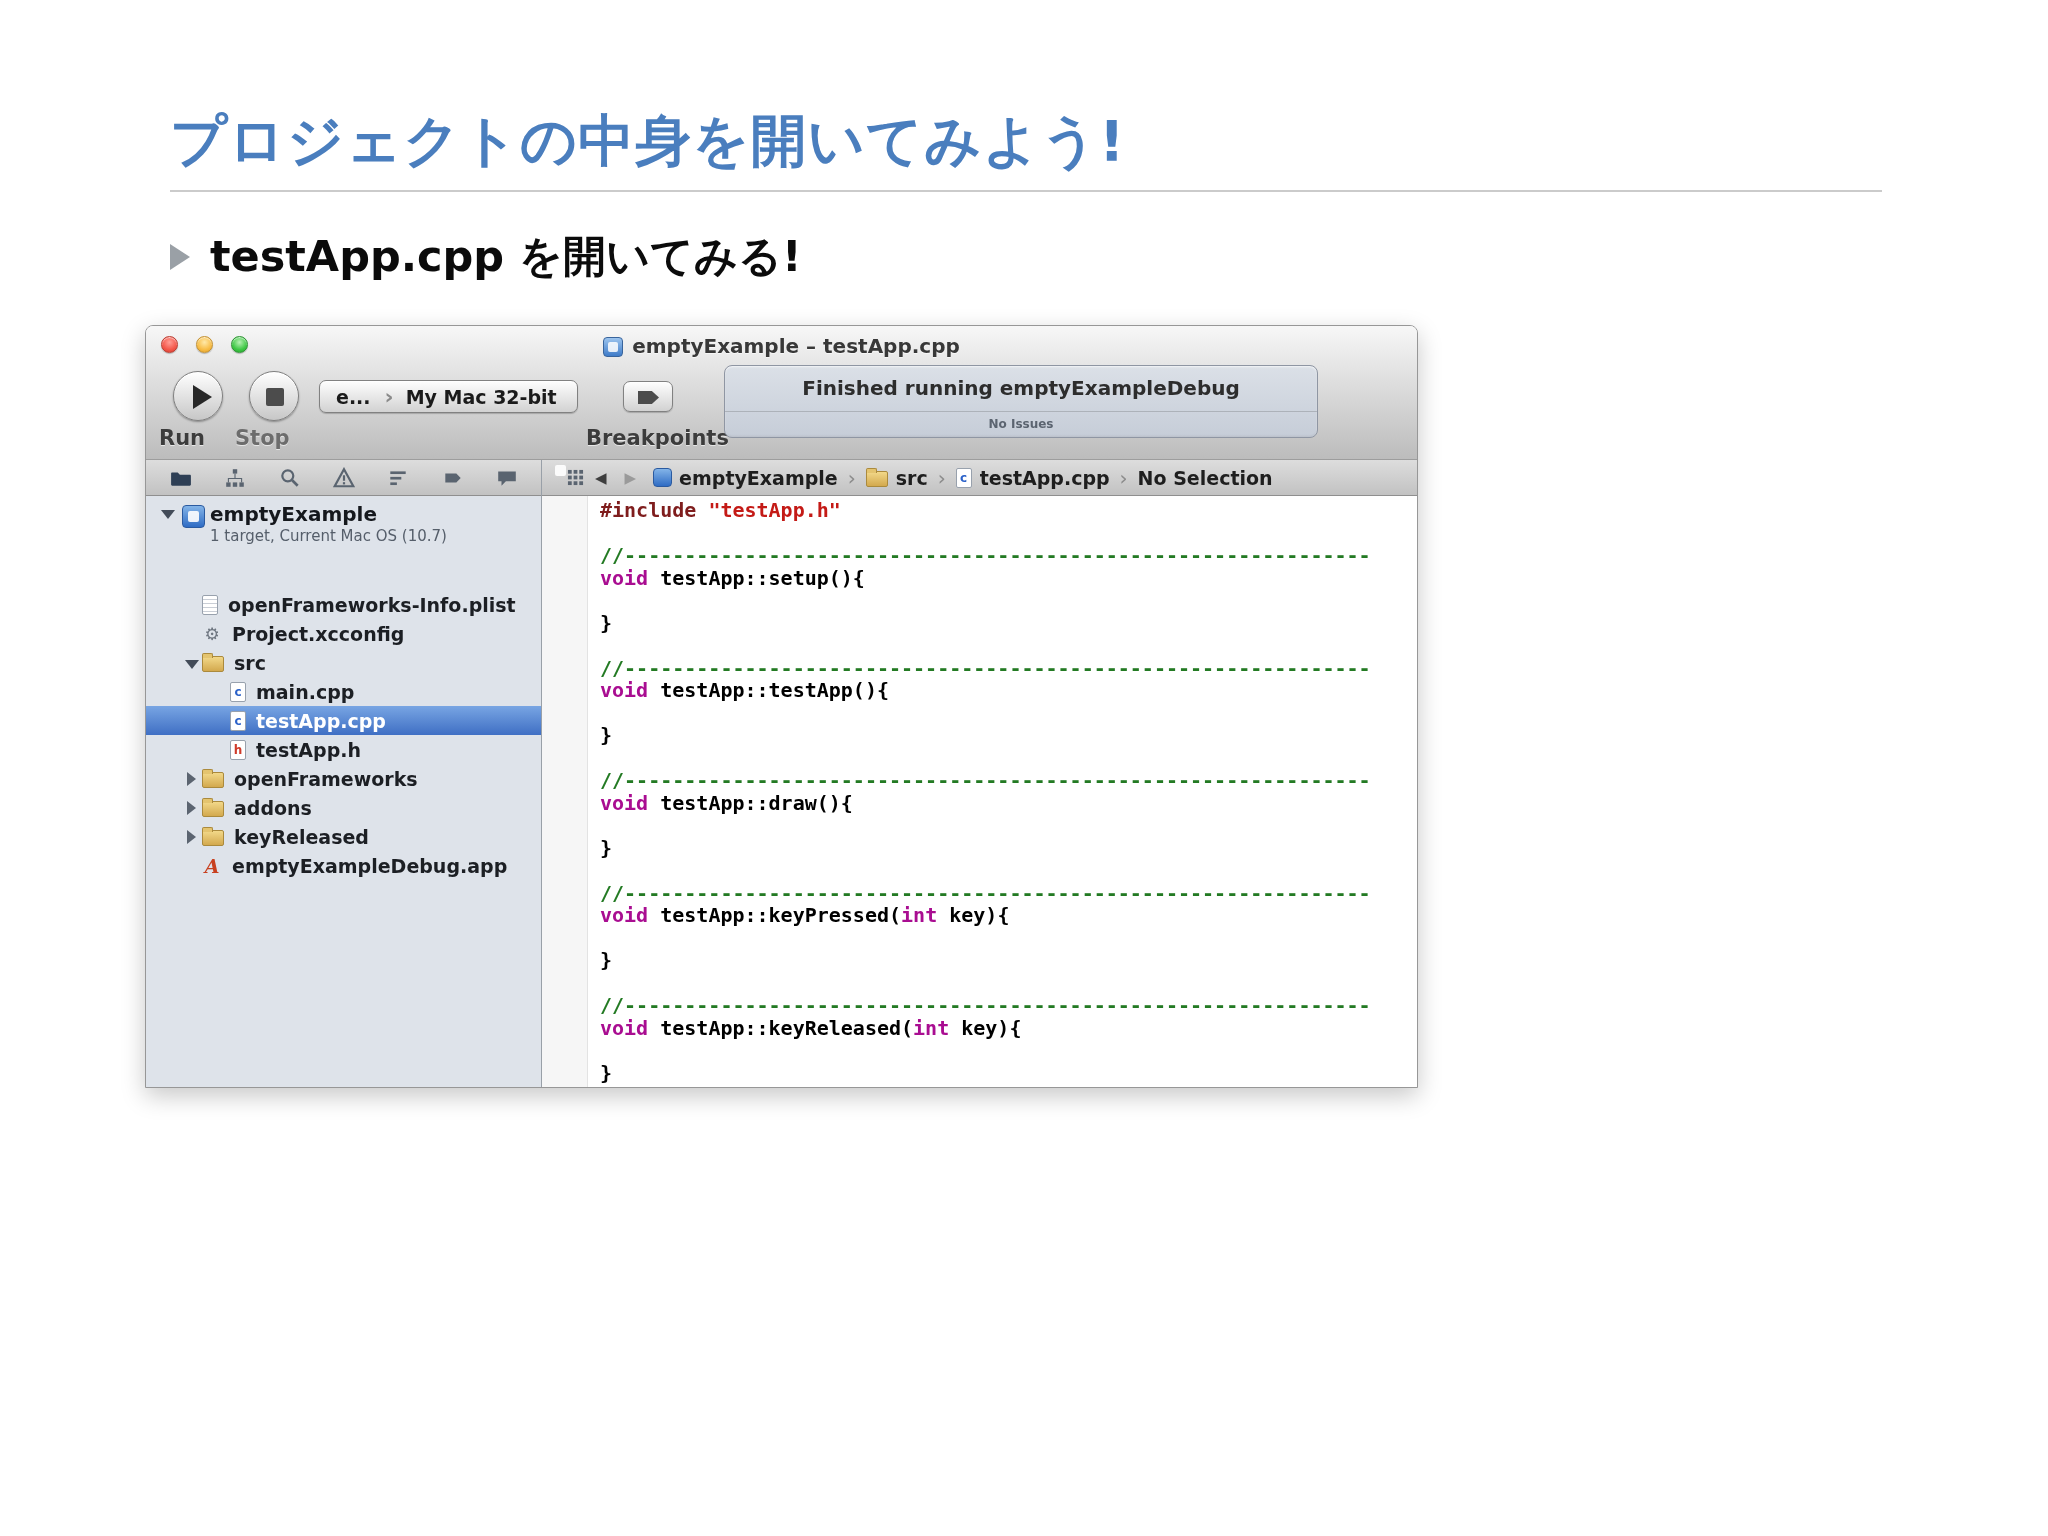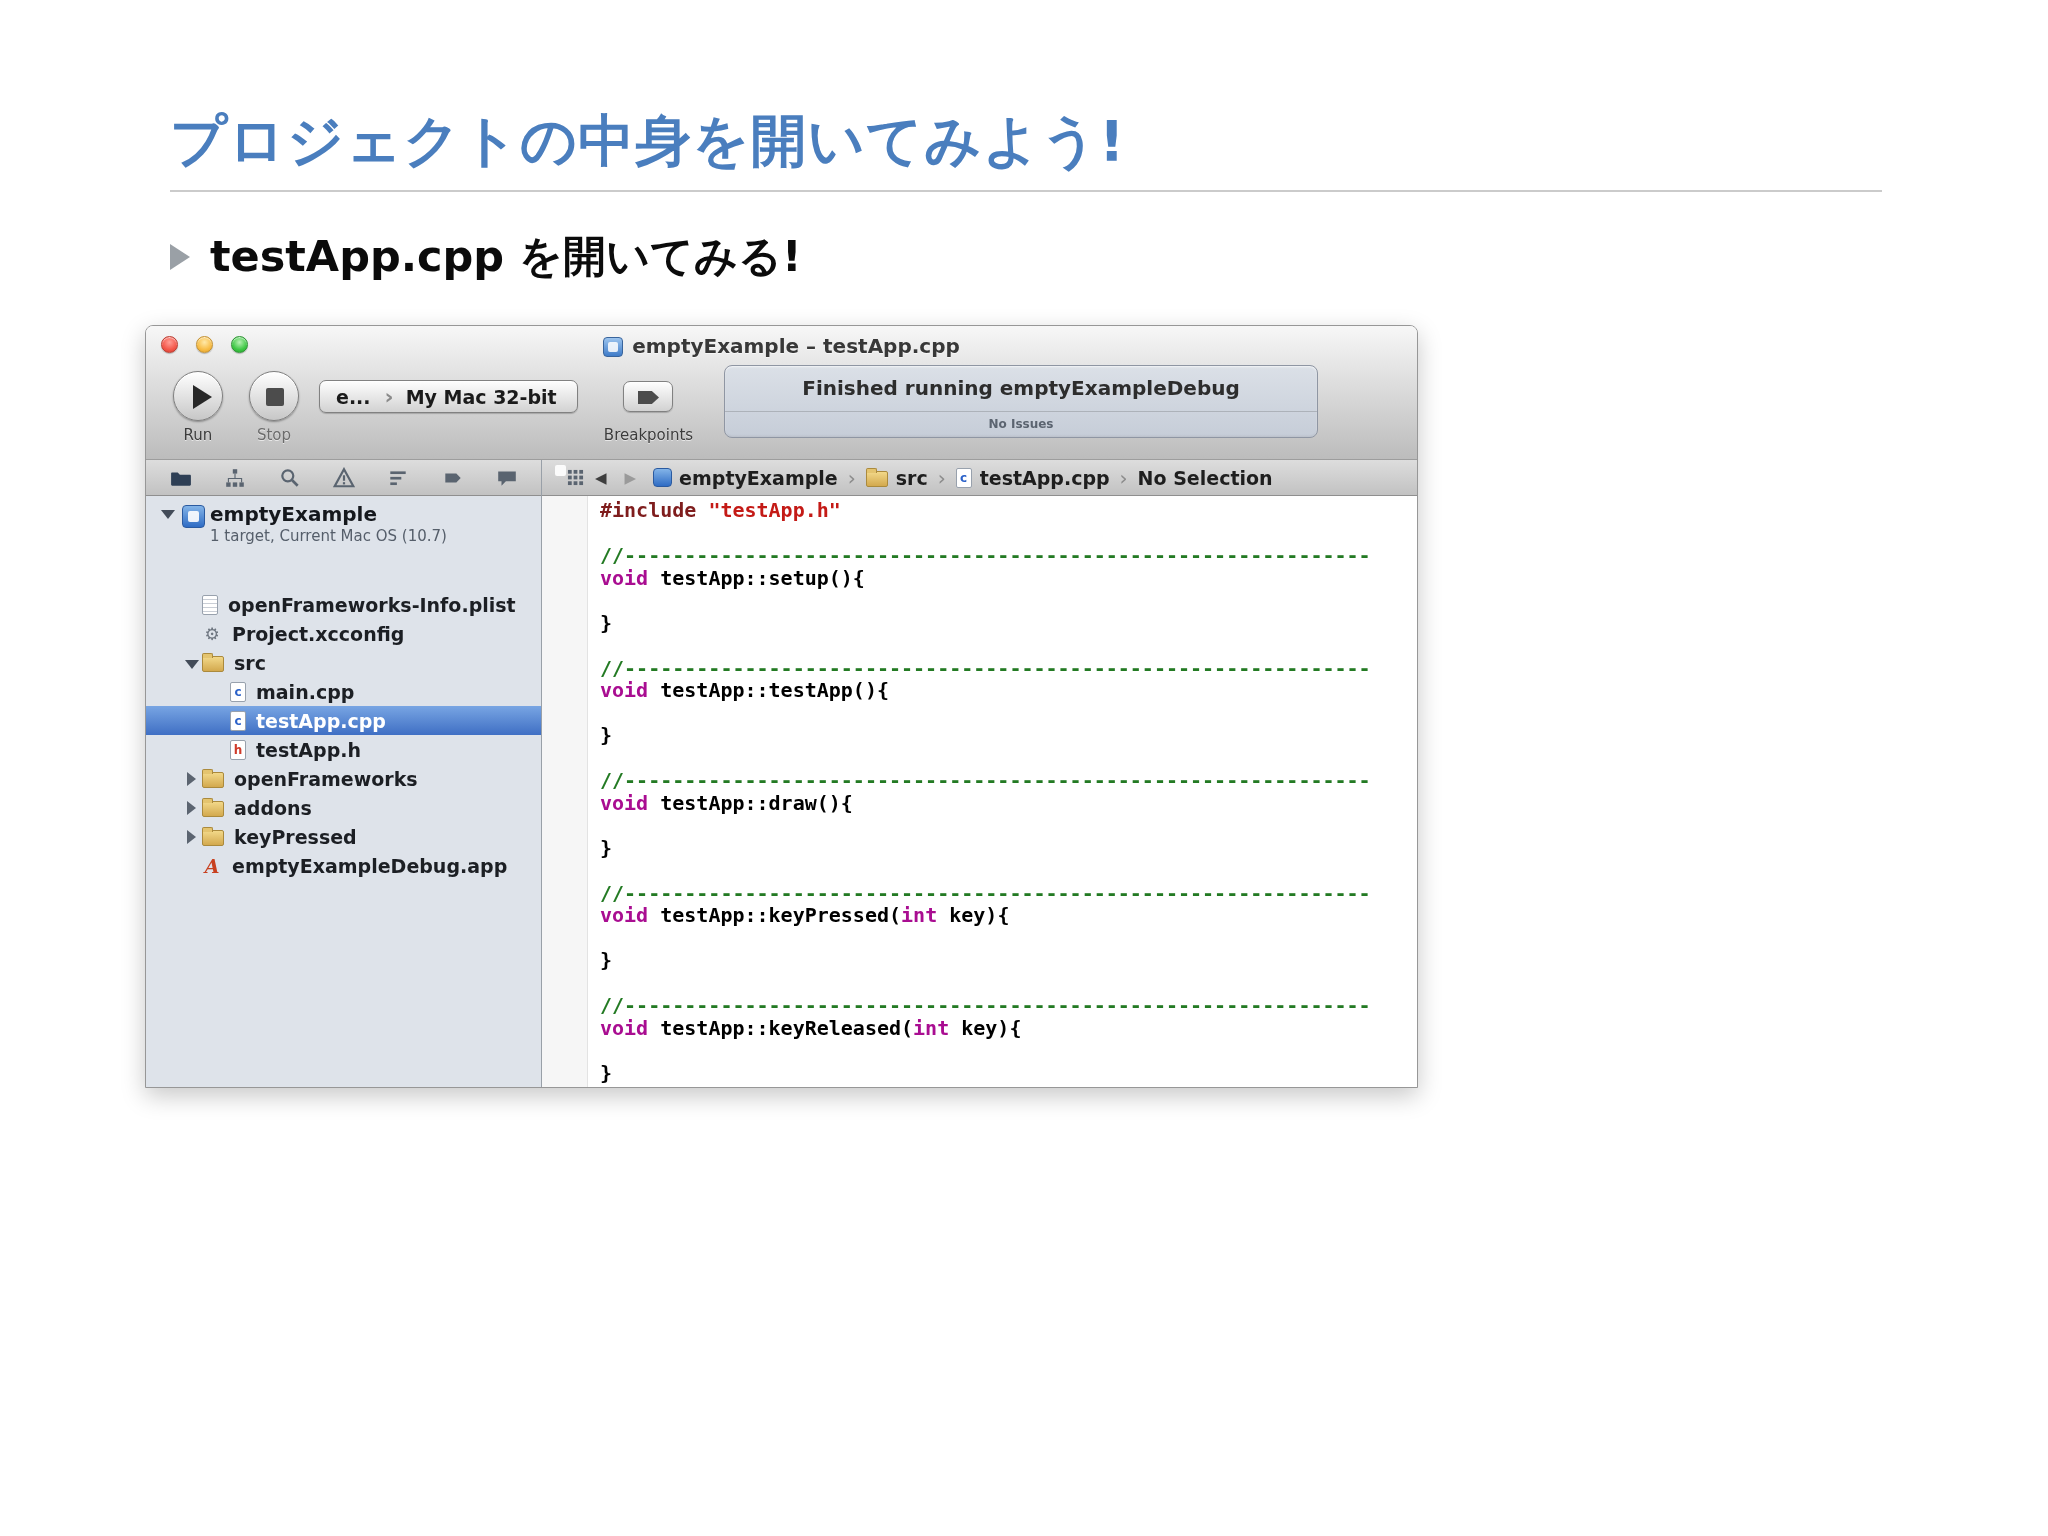--- a/index.html
+++ b/index.html
@@ -25,21 +25,21 @@
   .doc-icon { display:inline-block; width:20px; height:20px; border-radius:4px; vertical-align:-4px; margin-right:9px;
               background:linear-gradient(#9cc4ee,#3f7cc9); border:1px solid #38649c; position:relative; }
   .doc-icon::after { content:""; position:absolute; left:4px; top:4px; width:10px; height:10px; background:#ffffff; border-radius:2px; opacity:.85; }
 
   .circle-btn { position:absolute; width:50px; height:50px; top:45px; border-radius:50%; background:linear-gradient(#ffffff,#c7c7c7); border:1px solid #7f7f7f; box-shadow: inset 0 1px 0 #fff, 0 1px 2px rgba(0,0,0,.35); }
   #run-button { left:27px; }
   #stop-button { left:103px; }
   .play-glyph { position:absolute; left:19px; top:13px; width:0; height:0; border-left:19px solid #282828; border-top:12px solid transparent; border-bottom:12px solid transparent; }
   .stop-glyph { position:absolute; left:16px; top:16px; width:18px; height:18px; background:#4c4c4c; border-radius:2px; }
 
-  .tool-label { position:absolute; top:100px; font-size:15px; font-weight:normal; color:#3c3c3c; text-align:center; text-shadow:0 1px 0 rgba(255,255,255,.6); }
+  .tool-label { position:absolute; top:100px; font-size:21px; font-weight:bold; color:#3c3c3c; text-align:left; text-shadow:0 1px 0 rgba(255,255,255,.6); }
   #run-label { left:13px; width:78px; }
   #stop-label { left:89px; width:78px; color:#6c6c6c; }
   #scheme-label { left:173px; width:259px;margin-top:48px; }
   #breakpoints-label { left:440px; width:125px; }
 
   .scheme { position:absolute; left:173px; top:54px; width:259px; height:33px; border-radius:7px; border:1px solid #818181;
             background:linear-gradient(#fefefe,#d2d2d2); box-shadow: inset 0 1px 0 #fff, 0 1px 1px rgba(0,0,0,.2);
             display:flex; align-items:center; font-size:19px; font-weight:bold; color:#1b1b1b; }
   .scheme .seg-left { padding:0 14px 0 16px; }
   .scheme .chev { color:#8a8a8a; font-size:22px; margin-right:12px; }
@@ -278,21 +278,21 @@
           <span class="slabel">openFrameworks</span>
         </div>
         <div class="srow" style="padding-left: 36px;">
           <span class="disc closed"></span>
           <span class="ic ic-folder"></span>
           <span class="slabel">addons</span>
         </div>
         <div class="srow" style="padding-left: 36px;">
           <span class="disc closed"></span>
           <span class="ic ic-folder"></span>
-          <span class="slabel">keyPressed</span>
+          <span class="slabel">keyReleased</span>
         </div>
         <div class="srow" style="padding-left: 56px;">
           <span class="ic ic-app">A</span>
           <span class="slabel">emptyExampleDebug.app</span>
         </div>
       </div>
   </div>
   <div class="vdivider"></div>
 
   <div class="editor">

